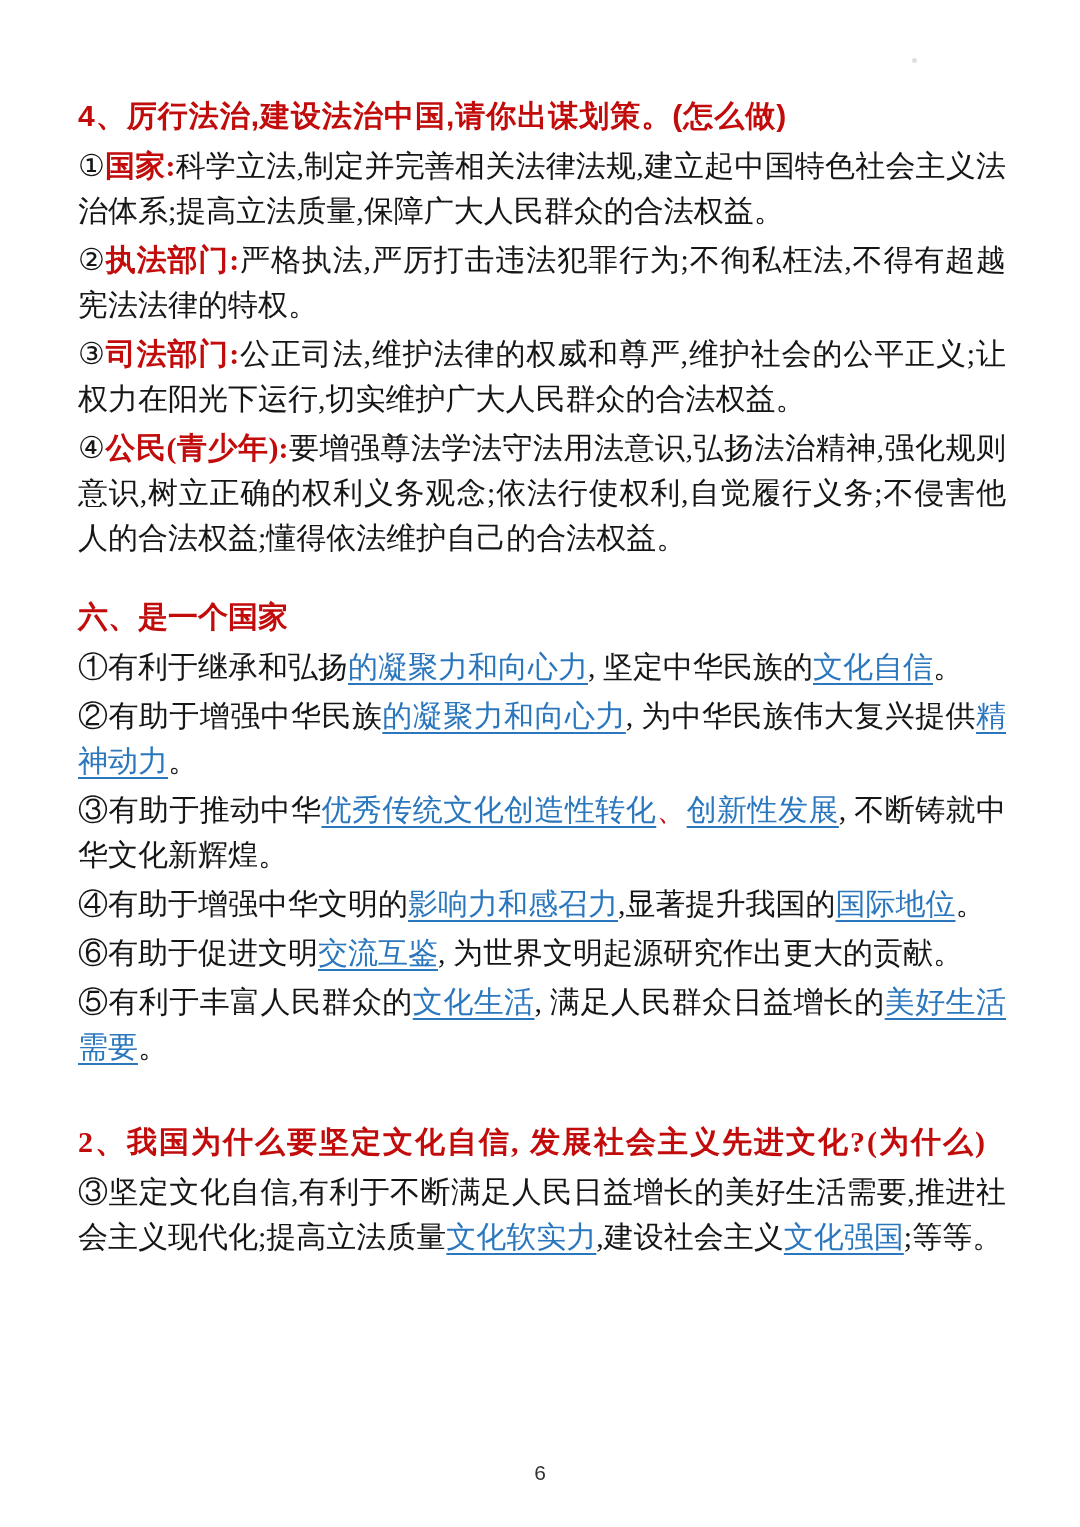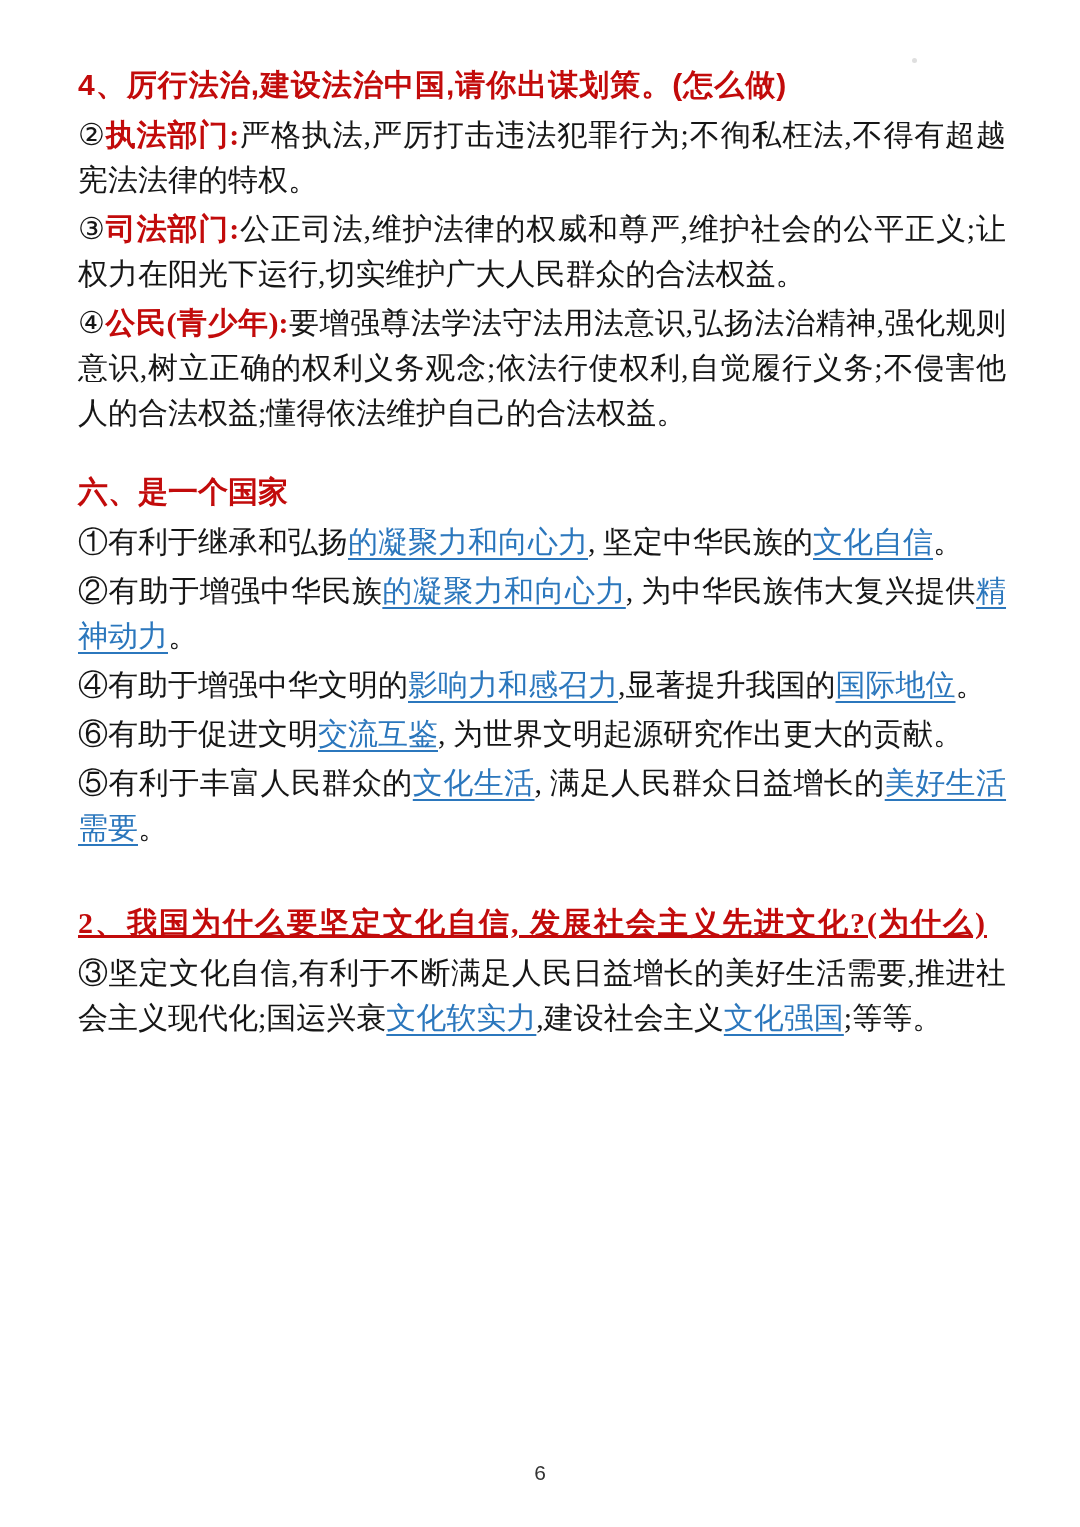--- a/index.html
+++ b/index.html
@@ -15,38 +15,37 @@
   }
   body {
     width: 1080px; height: 1527px;
     position: relative;
     overflow: hidden;
     font-family: "Liberation Serif", "DejaVu Serif", serif;
   }
   .doc {
     position: relative;
     width: 1080px; height: 1527px;
-    padding: 56px 74px 0 78px;
+    padding: 87px 74px 0 78px;
   }
   .content { width: 100%; }
   .heading {
     font-size: 30px;
     line-height: 46px;
     font-weight: bold;
     color: var(--red);
     margin: 6px 0 4px 0;
     text-align: left;
   }
   .heading.sans {
     font-family: "Liberation Sans", "DejaVu Sans", sans-serif;
     letter-spacing: 1px;
   }
   .heading.kai {
     letter-spacing: 2px;
-    text-decoration: underline;
   }
   .para {
     font-size: 30px;
     line-height: 45px;
     color: var(--ink);
     margin: 4px 0;
     text-align: justify;
     text-justify: inter-ideograph;
   }
   .run-k { color: var(--ink); }
@@ -77,29 +76,31 @@
     background: #c9c9c9;
     opacity: .6;
   }
 </style>
 </head>
 <body>
 
 <div class="doc">
   <div class="content">
       <h2 class="heading sans"><span class="run-rb">4、厉行法治,建设法治中国,请你出谋划策。(怎么做)</span></h2>
+      <p class="para"><span class="run-k">①</span><span class="run-rb">国家:</span><span class="run-k">科学立法,制定并完善相关法律法规,建立起中国特色社会主义法治体系;提高立法质量,保障广大人民群众的合法权益。</span></p>
       <p class="para"><span class="run-k">②</span><span class="run-rb">执法部门:</span><span class="run-k">严格执法,严厉打击违法犯罪行为;不徇私枉法,不得有超越宪法法律的特权。</span></p>
       <p class="para"><span class="run-k">③</span><span class="run-rb">司法部门:</span><span class="run-k">公正司法,维护法律的权威和尊严,维护社会的公平正义;让权力在阳光下运行,切实维护广大人民群众的合法权益。</span></p>
       <p class="para"><span class="run-k">④</span><span class="run-rb">公民(青少年):</span><span class="run-k">要增强尊法学法守法用法意识,弘扬法治精神,强化规则意识,树立正确的权利义务观念;依法行使权利,自觉履行义务;不侵害他人的合法权益;懂得依法维护自己的合法权益。</span></p>
       <div class="spacer-small"></div>
       <h2 class="heading serif"><span class="run-rb">六、是一个国家</span></h2>
       <p class="para"><span class="run-k">①有利于继承和弘扬</span><span class="run-bu">的凝聚力和向心力</span><span class="run-k">, 坚定中华民族的</span><span class="run-bu">文化自信</span><span class="run-k">。</span></p>
       <p class="para"><span class="run-k">②有助于增强中华民族</span><span class="run-bu">的凝聚力和向心力</span><span class="run-k">, 为中华民族伟大复兴提供</span><span class="run-bu">精神动力</span><span class="run-k">。</span></p>
+      <p class="para"><span class="run-k">③有助于推动中华</span><span class="run-bu">优秀传统文化创造性转化</span><span class="run-r">、</span><span class="run-bu">创新性发展</span><span class="run-k">, 不断铸就中华文化新辉煌。</span></p>
       <p class="para"><span class="run-k">④有助于增强中华文明的</span><span class="run-bu">影响力和感召力</span><span class="run-k">,显著提升我国的</span><span class="run-bu">国际地位</span><span class="run-k">。</span></p>
       <p class="para"><span class="run-k">⑥有助于促进文明</span><span class="run-bu">交流互鉴</span><span class="run-k">, 为世界文明起源研究作出更大的贡献。</span></p>
       <p class="para"><span class="run-k">⑤有利于丰富人民群众的</span><span class="run-bu">文化生活</span><span class="run-k">, 满足人民群众日益增长的</span><span class="run-bu">美好生活需要</span><span class="run-k">。</span></p>
       <div class="spacer-large"></div>
       <h2 class="heading kai"><span class="run-rb">2、我国为什么要坚定文化自信, 发展社会主义先进文化?(为什么)</span></h2>
-      <p class="para"><span class="run-k">③坚定文化自信,有利于不断满足人民日益增长的美好生活需要,推进社会主义现代化;国运兴衰</span><span class="run-bu">文化软实力</span><span class="run-k">,建设社会主义</span><span class="run-bu">文化强国</span><span class="run-k">;等等。</span></p>
+      <p class="para"><span class="run-k">③坚定文化自信,有利于不断满足人民日益增长的美好生活需要,推进社会主义现代化;提高立法质量</span><span class="run-bu">文化软实力</span><span class="run-k">,建设社会主义</span><span class="run-bu">文化强国</span><span class="run-k">;等等。</span></p>
     </div>
   <div class="stray"></div>
   <div class="page-number">6</div>
 </div>
 
 </body></html>

